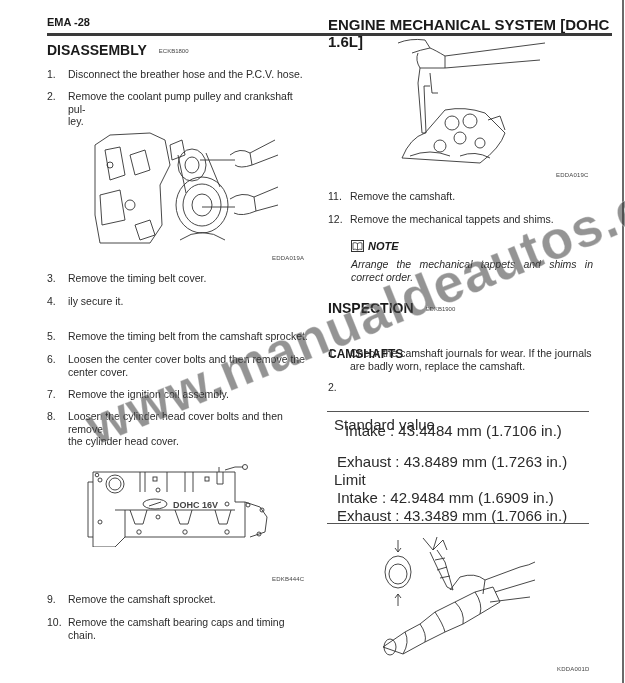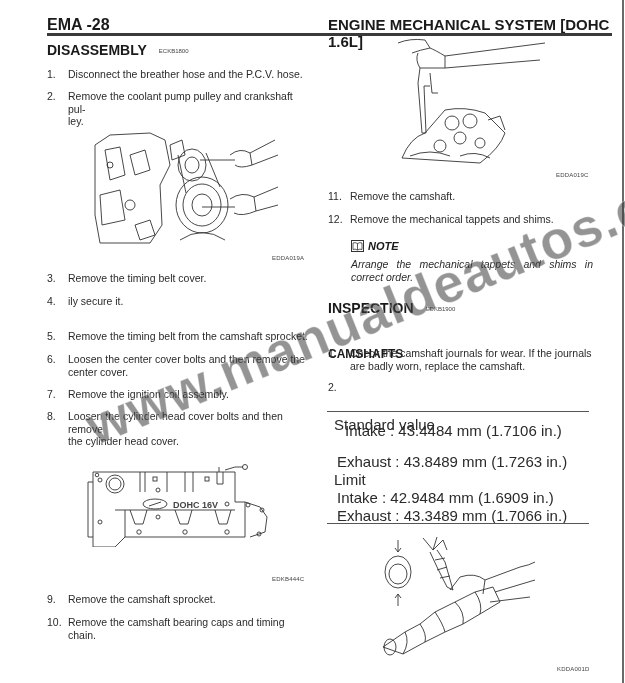--- a/index.html
+++ b/index.html
@@ -1,19 +1,19 @@
 <!DOCTYPE html>
 <html><head>
 <meta charset="utf-8">
 <style>
   * { box-sizing: border-box; margin: 0; padding: 0; }
   html, body { width: 625px; height: 683px; background: #fff; overflow: hidden; }
   body { position: relative; font-family: "Liberation Sans", sans-serif; color: #222; }
   .right-edge { position: absolute; left: 622px; top: 0; width: 2px; height: 683px; background: #6a6a6a; }
-  .hdr-left { position: absolute; left: 47px; top: 16px; font-size: 16px; font-weight: bold; color: #1a1a1a; }
+  .hdr-left { position: absolute; left: 47px; top: 16px; font-size: 11px; font-weight: bold; color: #1a1a1a; }
   .hdr-right { position: absolute; left: 328px; top: 16px; font-size: 15px; font-weight: bold; color: #1a1a1a; }
   .hdr-rule { position: absolute; left: 47px; top: 33px; width: 565px; height: 3px; background: #3a3a3a; }
   .sec-title { position: absolute; font-size: 14px; font-weight: bold; color: #1a1a1a; }
   .code { font-size: 6px; font-weight: normal; color: #444; margin-left: 12px; vertical-align: middle; }
   .sub-title { position: absolute; font-size: 12px; font-weight: bold; color: #1a1a1a; }
   .step { position: absolute; font-size: 10.5px; line-height: 12.5px; color: #2a2a2a; }
   .step .num { position: absolute; left: 0; top: 0; }
   .step .txt { display: block; }
   .caption { position: absolute; font-size: 6px; color: #444; letter-spacing: 0.2px; }
   .fig { position: absolute; }

